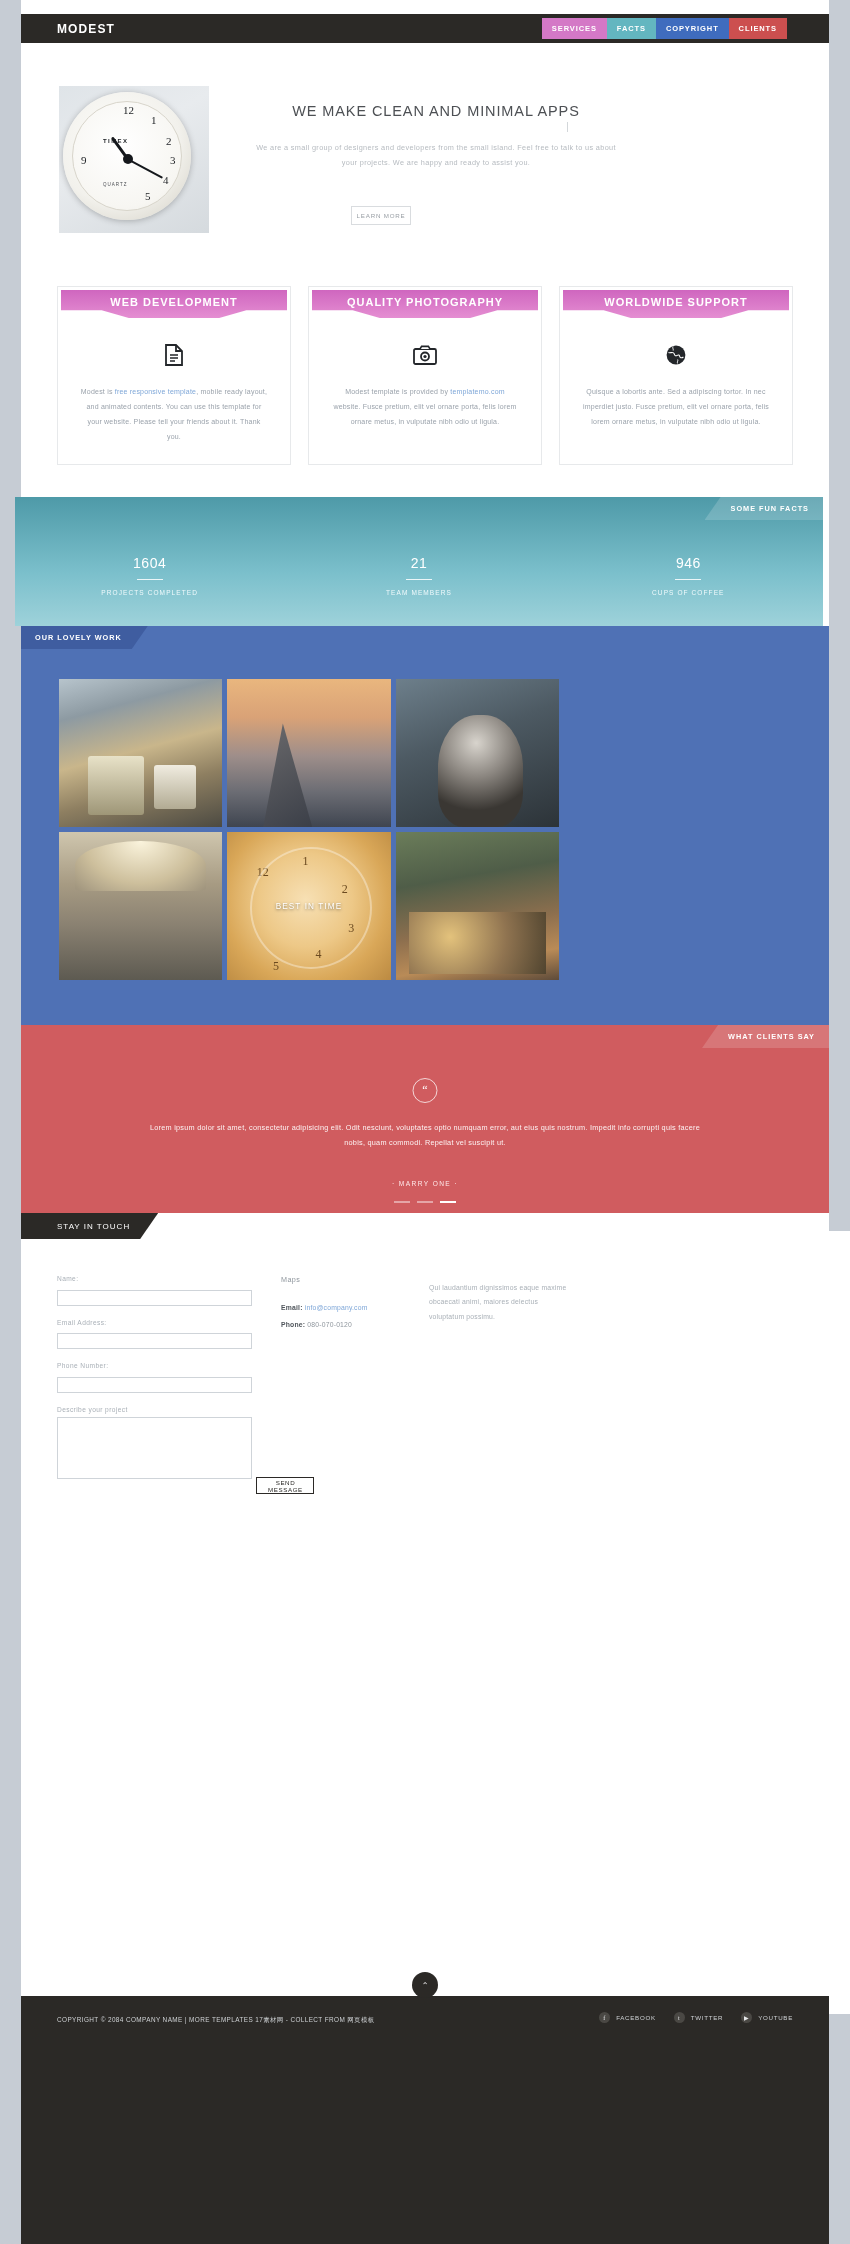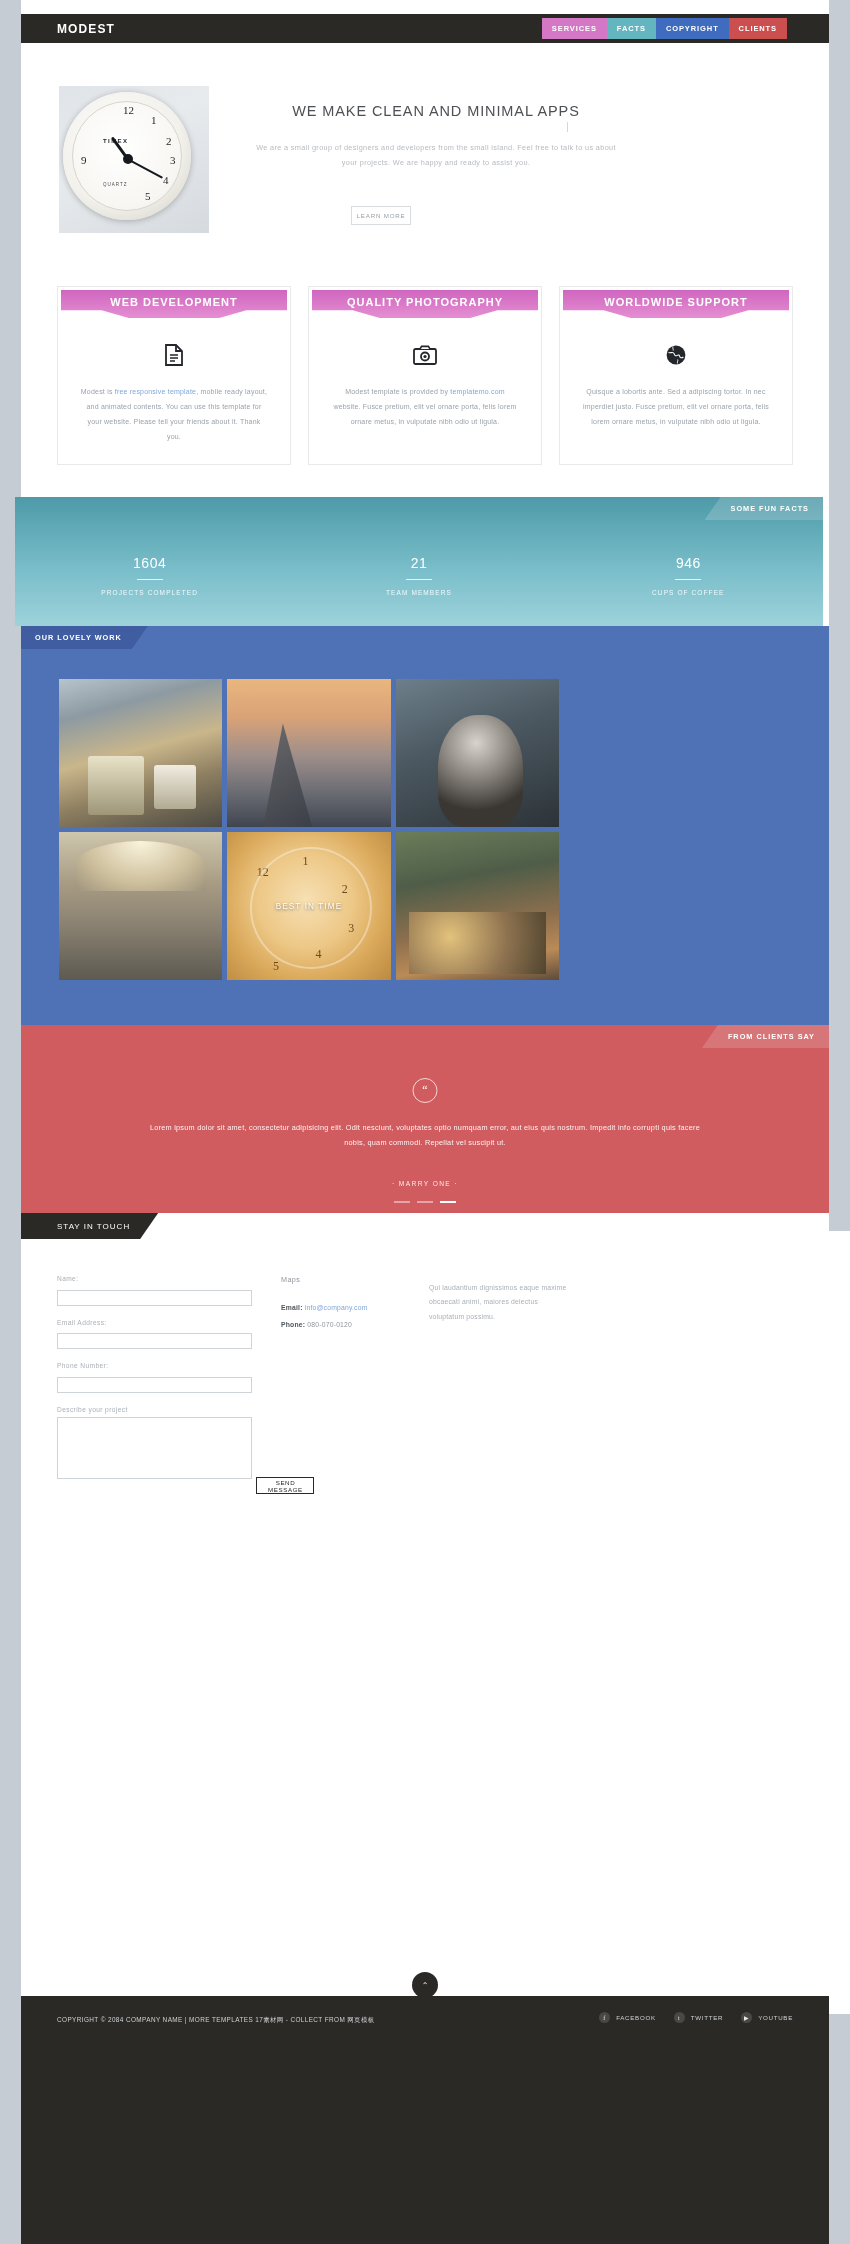--- a/index.html
+++ b/index.html
@@ -374,21 +374,21 @@
         <div class="clk-small" style="left:28%;top:86%">5</div>
         <div class="cap">BEST IN TIME</div>
       </div>
       <div class="cell ph-market">
         <div class="cap"></div>
       </div>
     </div>
   </div>
 
   <div class="clients">
-    <div class="tag tag-right">FROM CLIENTS SAY</div>
+    <div class="tag tag-right">WHAT CLIENTS SAY</div>
     <div class="quote-circle">“</div>
     <div class="quote-text">Lorem ipsum dolor sit amet, consectetur adipisicing elit. Odit nesciunt, voluptates optio numquam error, aut eius quis nostrum. Impedit info corrupti quis facere nobis, quam commodi. Repellat vel suscipit ut.</div>
     <div class="quote-author">· MARRY ONE ·</div>
     <div class="dots">
       <div class="dot"></div>
       <div class="dot"></div>
       <div class="dot on"></div>
     </div>
   </div>
 

